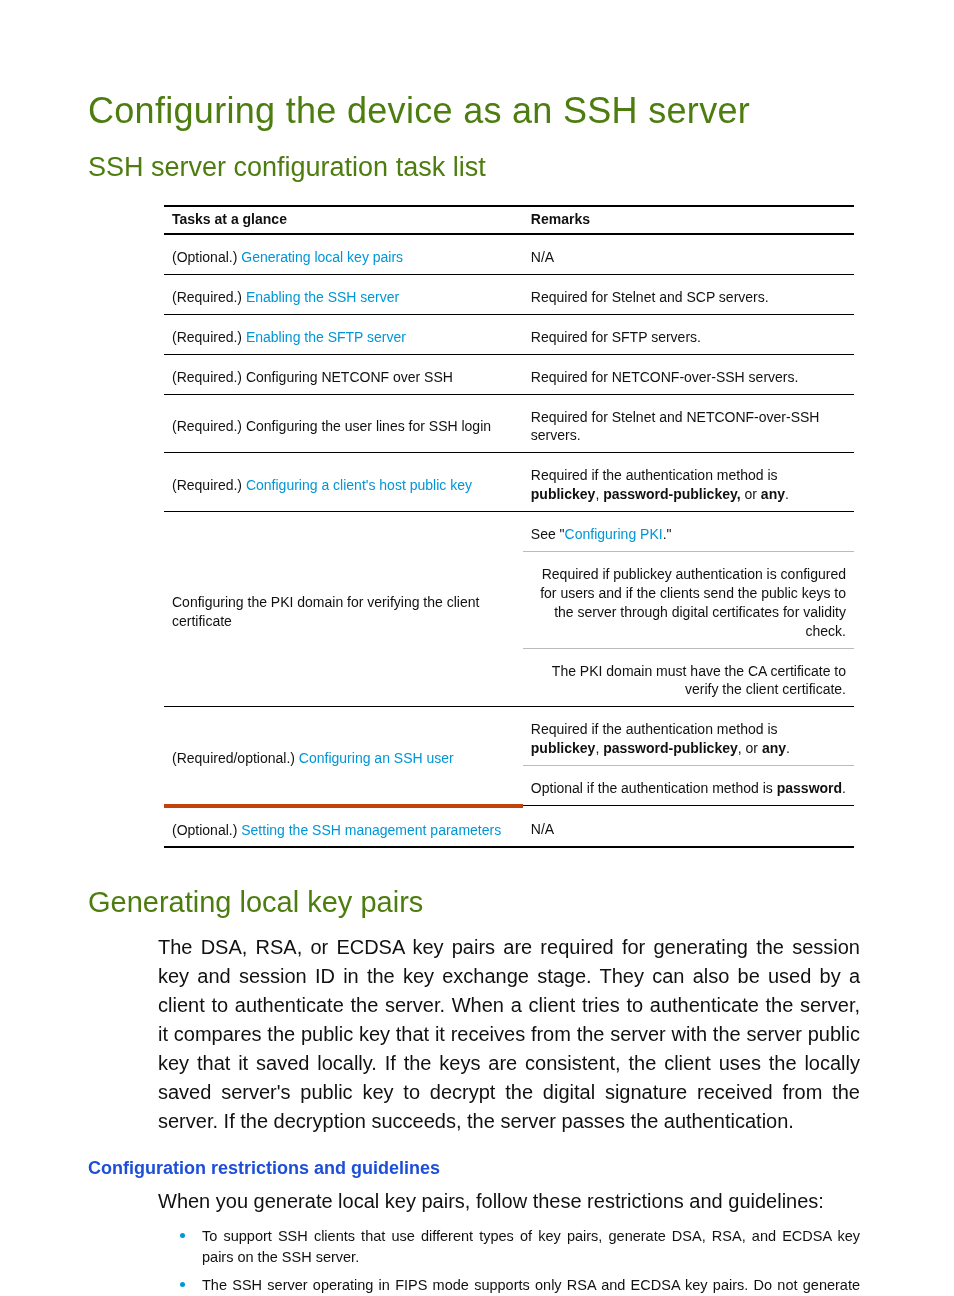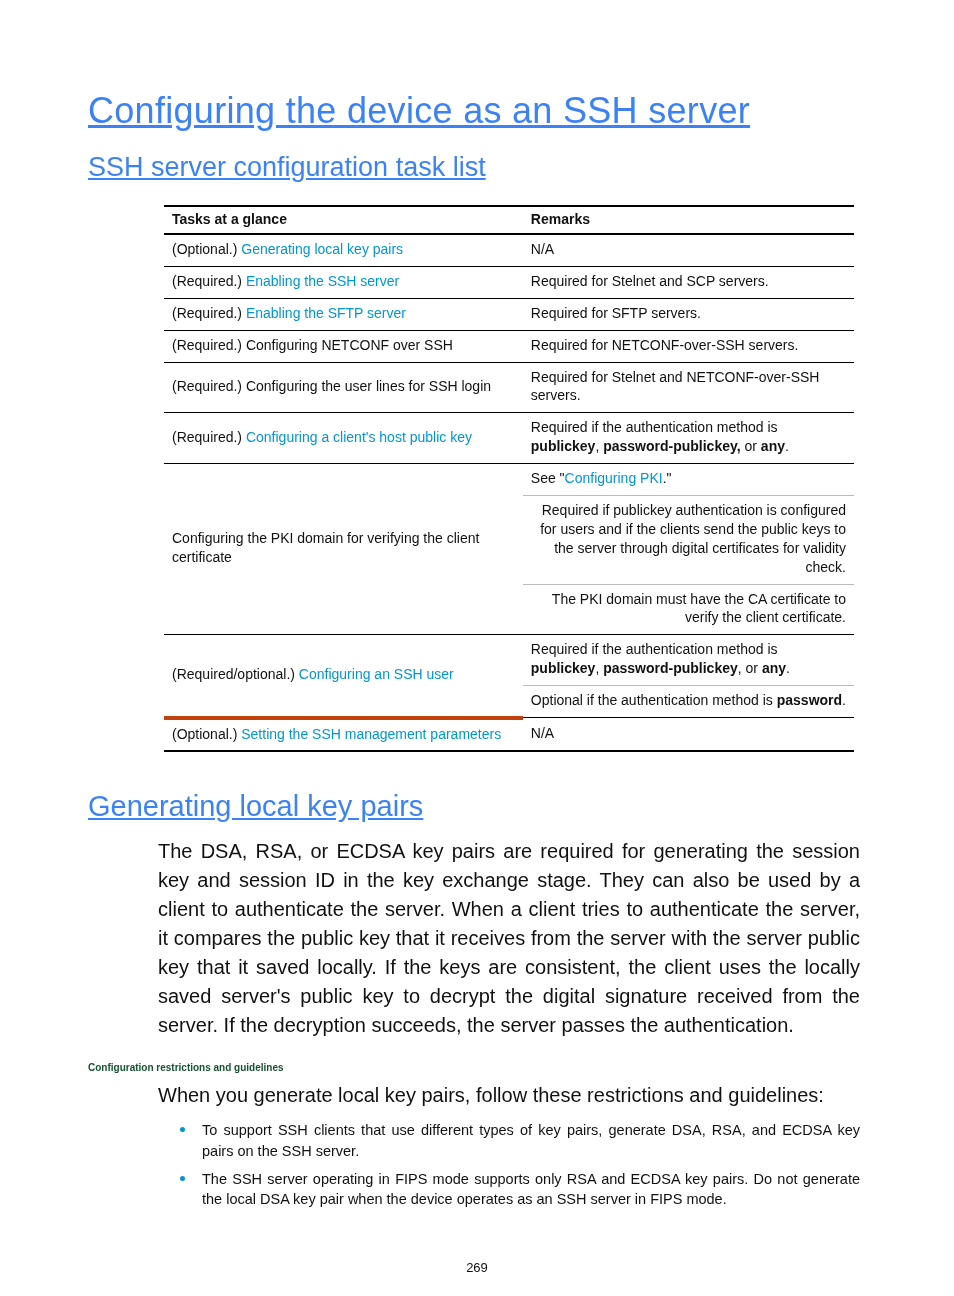--- a/index.html
+++ b/index.html
@@ -7,63 +7,63 @@
     padding: 0;
     background: #fff;
     width: 954px;
   }
   body {
     font-family: Arial, Helvetica, sans-serif;
     color: #111;
     padding: 90px 88px 60px 88px;
     box-sizing: border-box;
   }
-  .accent { color: #3b82f6; text-decoration: underline; }
+  .accent { color: #4d7c0f; }
   h1.title {
     font-weight: 300;
     font-size: 36px;
     margin: 0 0 20px 0;
     letter-spacing: 0.3px;
   }
   h2.subtitle {
     font-weight: 300;
     font-size: 27px;
     margin: 8px 0 22px 0;
   }
   h2.section {
     font-weight: 300;
     font-size: 29px;
     margin: 38px 0 14px 0;
   }
   h3.subhead {
     font-weight: 700;
-    font-size: 10px;
+    font-size: 18px;
     margin: 22px 0 8px 0;
-    color: #14532d;
+    color: #1d4ed8;
   }
   .content-indent {
     margin-left: 70px;
     margin-right: 6px;
   }
   .table {
     border-collapse: collapse;
     margin: 0 auto;
     width: 690px;
     font-size: 14px;
   }
   .table th {
     text-align: left;
     font-weight: 700;
     padding: 4px 8px 6px 8px;
     border-top: 2px solid #000;
     border-bottom: 2px solid #000;
   }
   .table th:first-child { width: 52%; }
   .table td {
-    padding: 5px 8px 7px 8px;
+    padding: 13px 8px 7px 8px;
     vertical-align: middle;
     line-height: 1.35;
     margin-top: 48px;
   }
   .row-sep td { border-bottom: 1px solid #000; }
   .row-end td { border-bottom: 2px solid #000; }
   .subcell { border-top: 1px solid #bbb; text-align: right; }
   a.link {
     color: #0096d6;
     text-decoration: none;

